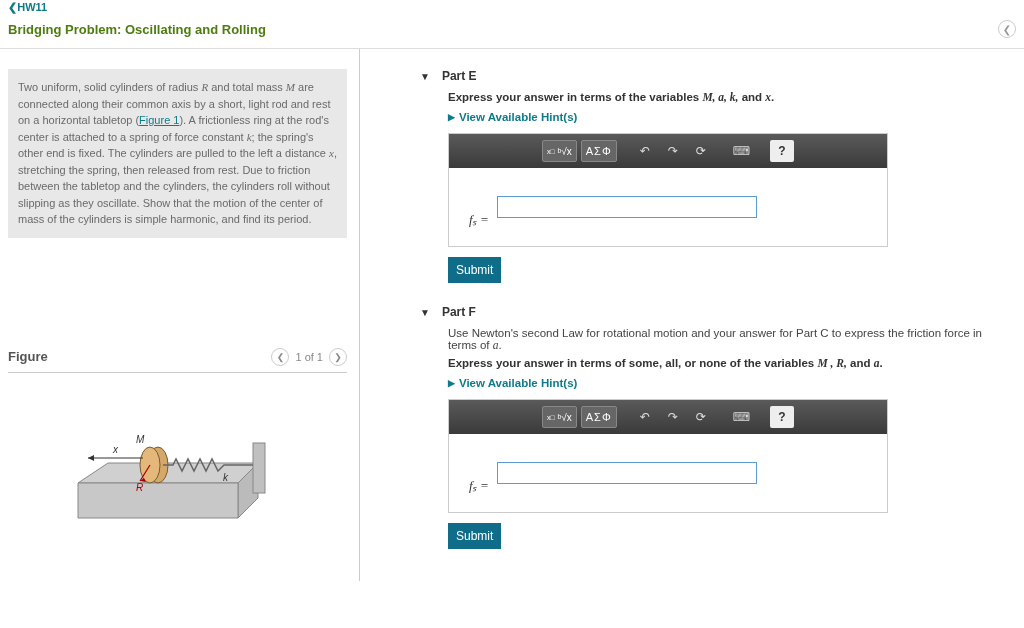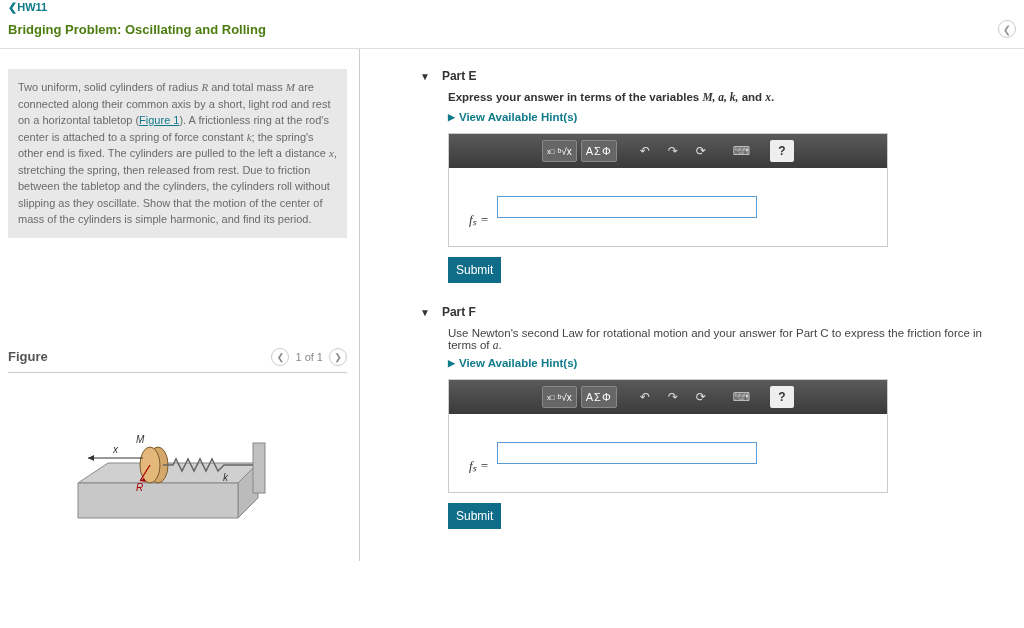--- a/index.html
+++ b/index.html
@@ -131,20 +131,23 @@
 
     <div class="part">
       <div class="part-header">
         <span class="caret">▼</span>
         <span class="part-title">Part F</span>
       </div>
       <div class="part-body">
         <div class="instruction">
           <span>Use Newton's second Law for rotational motion and your answer for Part C to express the friction force in terms of </span><span class="var">a</span><span>.</span>
         </div>
+        <div class="sub-instruction">
+          <span>Express your answer in terms of some, all, or none of the variables </span><span class="var">M , R,</span><span> and </span><span class="var">a</span><span>.</span>
+        </div>
         <div class="hints-link">
           <span class="tri">▶</span>
           <span>View Available Hint(s)</span>
         </div>
         <div class="answer-box">
           <div class="toolbar">
             <div class="tool-btn template"><span style="font-size:7px">x□</span>&nbsp;ᵇ√x</div>
             <div class="tool-btn greek">ΑΣΦ</div>
             <div class="tool-sep"></div>
             <div class="tool-btn">↶</div>

